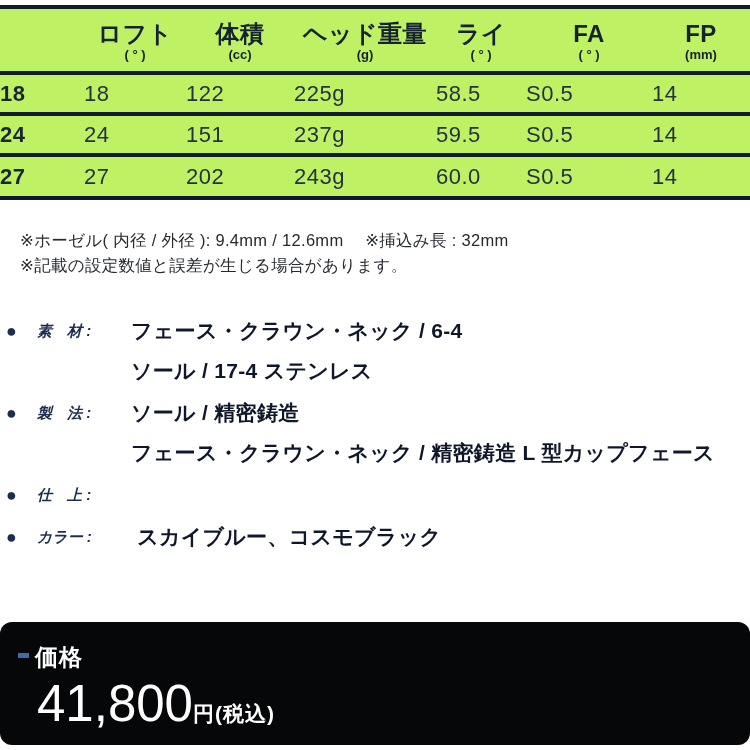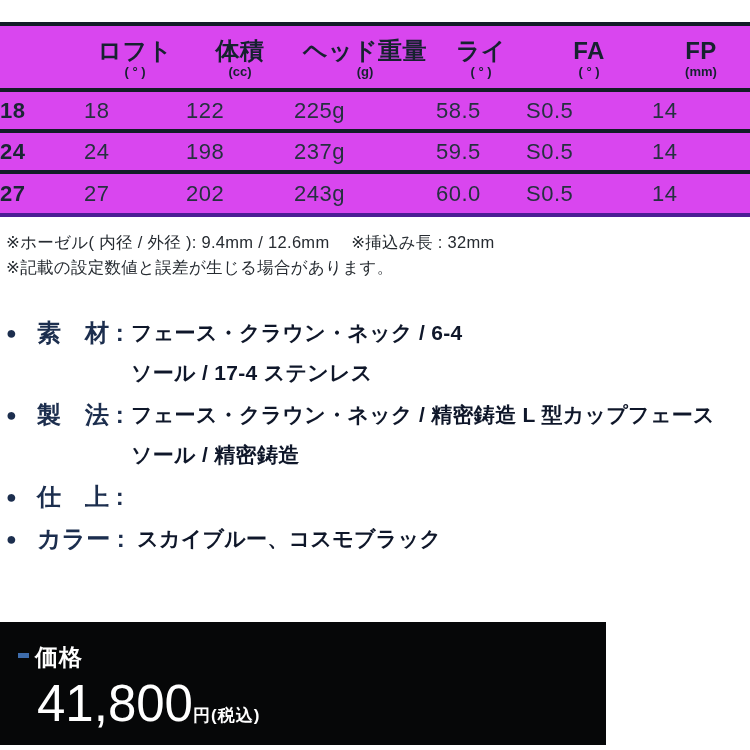--- a/index.html
+++ b/index.html
@@ -5,79 +5,79 @@
   * { margin:0; padding:0; box-sizing:border-box; }
   html,body { background:#ffffff; }
   body { font-family:"Liberation Sans","DejaVu Sans",sans-serif; }
   .page {
     position:relative; width:750px; height:750px;
     background:#ffffff; overflow:hidden;
   }
 
   
   .table-block {
-    margin-top:22px;
-    background:#d946ef;
+    margin-top:5px;
+    background:#bef264;
     border-top:4px solid #121c27;
-    border-bottom:4px solid #4c1d95;
+    border-bottom:4px solid #0f172a;
   }
   table.spec-table { width:750px; border-collapse:collapse; table-layout:fixed; }
   .spec-table thead th { height:64px; vertical-align:middle; text-align:center; padding-top:4px; }
   .spec-table th .hdr-main {
     display:block; font-size:24px; font-weight:bold; color:#16222f; line-height:1.08;
     letter-spacing:0.5px;
   }
   .spec-table th .hdr-unit {
     display:block; font-size:13px; font-weight:bold; color:#16222f; line-height:1.2;
   }
   .spec-table tbody td {
     height:41px; vertical-align:middle;
     font-size:22px; color:#25313f; border-top:4px solid #121c27;
     letter-spacing:0.5px;
   }
   .spec-table tbody td.row-label { font-weight:bold; color:#1a2634; }
 
   
-  .notes { padding:13px 0 0 6px; }
+  .notes { padding:28px 0 0 6px;margin-left:14px; }
   .note-line {
     font-size:16.5px; line-height:25px; color:#262b31; letter-spacing:0.3px;
   }
 
   
   .spec-list { margin-top:33px; padding-left:6px; color:#1c2e4e; }
   .spec-item { display:flex; align-items:flex-start; margin-bottom:2px; }
   .spec-bullet {
     width:31px; font-size:18px; line-height:40px; color:#1c2e4e; flex:none;
   }
   .spec-label {
-    width:94px; flex:none; font-size:24px; font-weight:600; line-height:40px;
-    white-space:pre; color:#1c2e4e;
+    width:94px; flex:none; font-size:15px; font-weight:600; line-height:40px;
+    white-space:pre; color:#1c2e4e;font-style:italic;
   }
   .spec-lines { flex:1; }
   .spec-line {
     font-size:21px; font-weight:600; line-height:40px; color:#0f172a;
     letter-spacing:0.3px; white-space:pre;
   }
 
   
   .price-panel {
-    position:absolute; left:0; top:622px; width:606px; height:123px;
-    background:#060708; color:#ffffff;
+    position:absolute; left:0; top:622px; width:750px; height:123px;
+    background:#060708; color:#ffffff;border-radius:12px;
   }
   .price-accent {
     position:absolute; left:18px; top:31px; width:11px; height:5px;
     background:#3e6cab;
   }
   .price-label {
     position:absolute; left:35px; top:20px;
     font-size:23px; font-weight:bold; letter-spacing:1px;
   }
   .price-amount-row { position:absolute; left:37px; top:52px; white-space:nowrap; }
   .price-amount { font-size:51px; font-weight:normal; letter-spacing:0px; }
-  .price-suffix { font-size:17px; font-weight:bold; letter-spacing:1px; }
+  .price-suffix { font-size:21px; font-weight:bold; letter-spacing:1px; }
 </style>
 </head>
 <body>
 
 <div class="page">
 
   <div class="table-block">
     <table class="spec-table">
       <colgroup>
         <col style="width:84px">
@@ -126,21 +126,21 @@
           <td>18</td>
           <td>122</td>
           <td>225g</td>
           <td>58.5</td>
           <td>S0.5</td>
           <td>14</td>
         </tr>
         <tr>
           <td class="row-label">24</td>
           <td>24</td>
-          <td>198</td>
+          <td>151</td>
           <td>237g</td>
           <td>59.5</td>
           <td>S0.5</td>
           <td>14</td>
         </tr>
         <tr>
           <td class="row-label">27</td>
           <td>27</td>
           <td>202</td>
           <td>243g</td>
@@ -163,22 +163,22 @@
       <span class="spec-label">素　材 :</span>
       <span class="spec-lines">
         <span class="spec-line" style="display:block">フェース・クラウン・ネック / 6-4</span>
         <span class="spec-line" style="display:block">ソール / 17-4 ステンレス</span>
       </span>
     </div>
     <div class="spec-item">
       <span class="spec-bullet">●</span>
       <span class="spec-label">製　法 :</span>
       <span class="spec-lines">
+        <span class="spec-line" style="display:block">ソール / 精密鋳造</span>
         <span class="spec-line" style="display:block">フェース・クラウン・ネック / 精密鋳造 L 型カップフェース</span>
-        <span class="spec-line" style="display:block">ソール / 精密鋳造</span>
       </span>
     </div>
     <div class="spec-item">
       <span class="spec-bullet">●</span>
       <span class="spec-label">仕　上 :</span>
     </div>
     <div class="spec-item">
       <span class="spec-bullet">●</span>
       <span class="spec-label">カラー :</span>
       <span class="spec-lines">

